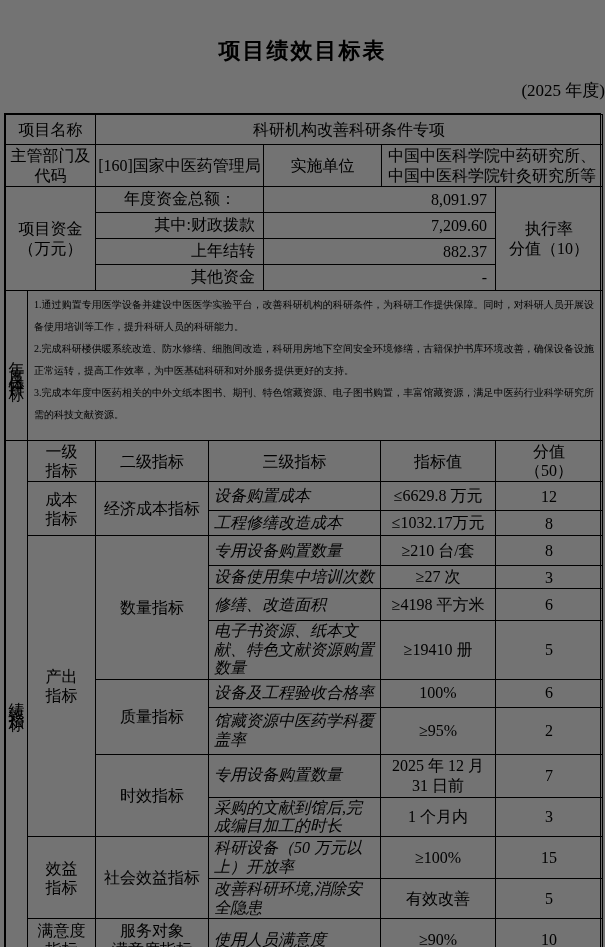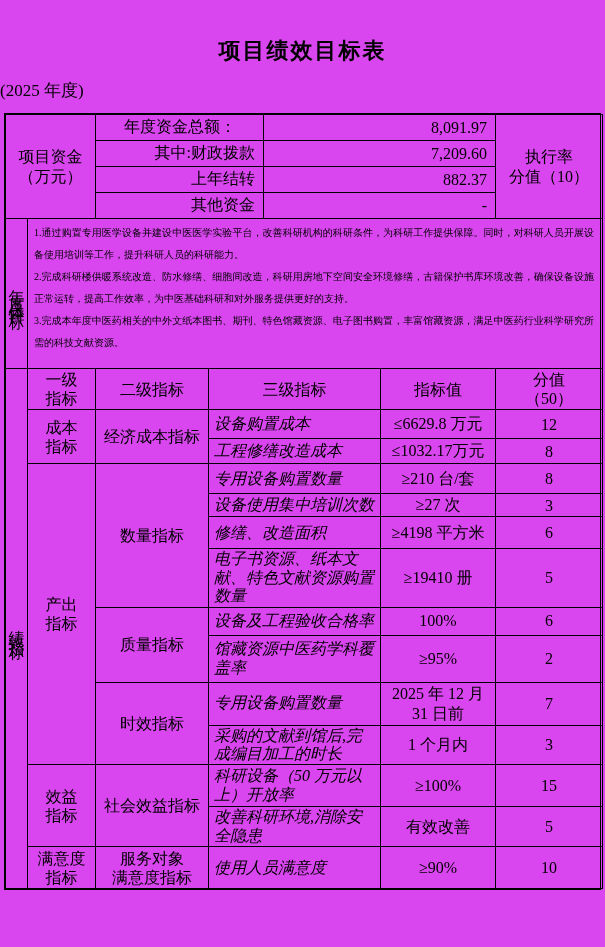--- a/index.html
+++ b/index.html
@@ -2,26 +2,26 @@
 <html><head>
 <meta charset="utf-8">
 <style>
   * { margin:0; padding:0; box-sizing:border-box; }
   html,body { background:#ffffff; }
   body {
     width:605px; height:947px;
     font-family:"Liberation Serif","DejaVu Serif",serif;
     color:#000; overflow:hidden;
   }
-  .page { width:605px; height:947px; background:#d946ef; }
+  .page { width:605px; height:947px; background:#737373; }
   .doc-title {
     text-align:center; font-size:22px; font-weight:bold;
     padding-top:36px; letter-spacing:2px;
   }
-  .doc-subtitle { text-align:left; font-size:17px; margin-top:13px; }
+  .doc-subtitle { text-align:right; font-size:17px; margin-top:13px; }
   .tbl-wrap { width:597px; margin:11px auto 0 auto; border:1px solid #000; }
   table { border-collapse:collapse; table-layout:fixed; width:597px; }
   table + table { margin-top:-1px; }
   td { border:1px solid #000; font-size:16px; vertical-align:middle; overflow:hidden; }
   .c { text-align:center; padding:1px 2px; line-height:1.2; }
   .l { text-align:left; padding:1px 5px; line-height:1.15;font-style:italic; }
   .r { text-align:right; padding:1px 8px 1px 2px; }
   .pre { white-space:pre-line; }
   .vert-cell { text-align:center; }
   .vert {
@@ -36,20 +36,41 @@
 </head>
 <body>
 
 <div class="page">
 
   <div class="doc-title">项目绩效目标表</div>
   <div class="doc-subtitle">(2025 年度)</div>
 
   <div class="tbl-wrap">
 
+    <table>
+      <colgroup>
+          <col style="width:90px">
+          <col style="width:168px">
+          <col style="width:118px">
+          <col style="width:221px">
+        </colgroup>
+      <tbody>
+          <tr style="height:30px">
+        <td class="c">项目名称</td>
+        <td class="c" colspan="3">科研机构改善科研条件专项</td>
+      </tr>
+      <tr style="height:42px">
+        <td class="c pre">主管部门及
+代码</td>
+        <td class="c">[160]国家中医药管理局</td>
+        <td class="c">实施单位</td>
+        <td class="c">中国中医科学院中药研究所、中国中医科学院针灸研究所等</td>
+      </tr>
+    </tbody>
+      </table>
 
     <table>
       <colgroup>
           <col style="width:90px">
           <col style="width:168px">
           <col style="width:232px">
           <col style="width:107px">
         </colgroup>
       <tbody>
           <tr style="height:26px">

